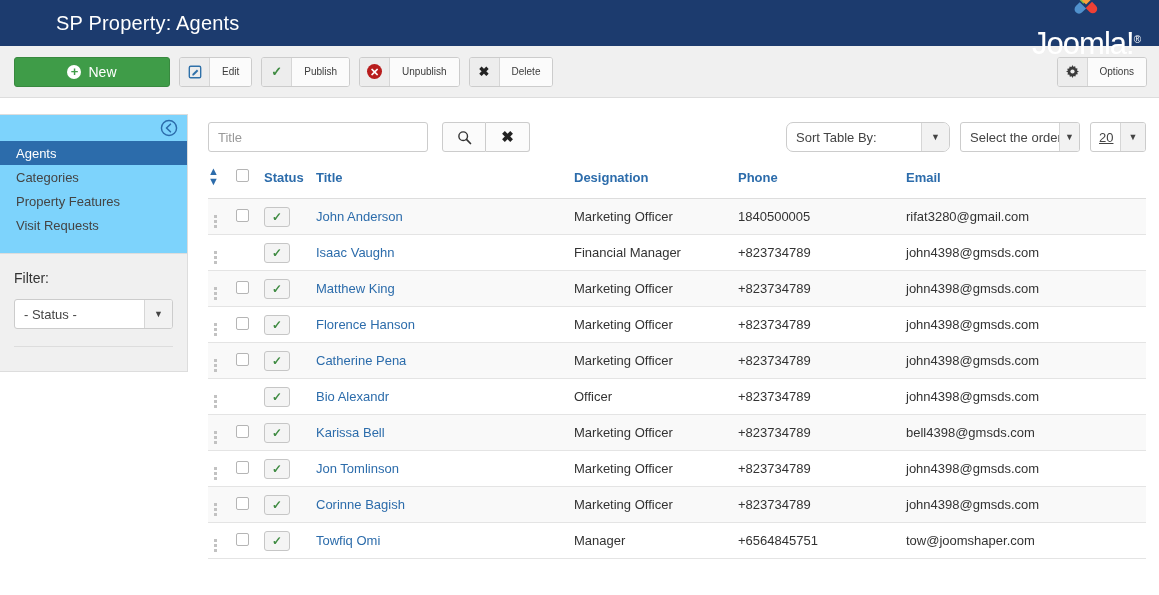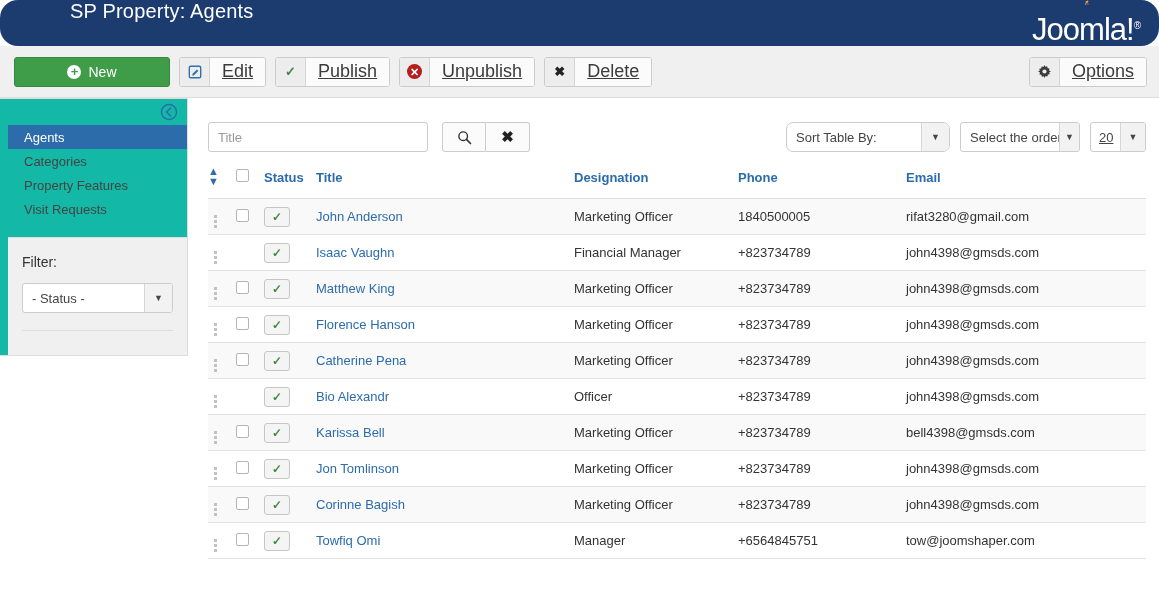--- a/index.html
+++ b/index.html
@@ -11,24 +11,24 @@
     font-family: "Liberation Sans", sans-serif;
     font-size: 13px;
     color: #333333;
   }
 
   
   #header {
     height: 46px;
     background: #1c3b6e;
     display: flex;
+    align-items: center;
     justify-content: space-between;
-    padding: 0 12px 0 70px;
+    padding: 0 12px 0 56px;
     position: relative;
-    border-radius: 18px;
   }
   #page-title {
     color: #ffffff;
     font-size: 20px;
     font-weight: normal;
     letter-spacing: .2px;
     white-space: nowrap;
   }
   #brand { display: flex; align-items: center; gap: 9px; padding-right: 6px; flex-direction: column; }
   #brand-mark { width: 38px; height: 34px; display: block; }
@@ -73,24 +73,23 @@
   .btn .ico {
     display: flex; align-items: center; justify-content: center;
     width: 30px;
     background: #ededed;
     border-right: 1px solid #d6d6d6;
     font-size: 13px;
   }
   .btn .lbl {
     display: flex; align-items: center;
     padding: 0 12px;
-    font-size: 18px;
+    font-size: 10px;
     color: #3b3b3b;
     background: #fbfbfb;
-    text-decoration: underline;
   }
 
   #btn-new {
     background: #3f9c48;
     border: 1px solid #38893f;
     border-radius: 3px;
     height: 30px;
     width: 156px;
     display: flex; align-items: center; justify-content: center;
     gap: 7px;
@@ -114,25 +113,25 @@
     display: flex; align-items: center; justify-content: center;
   }
 
   
   #body-wrap { display: flex; align-items: flex-start; background: #ffffff; }
 
   
   #sidebar {
     width: 188px;
     flex: 0 0 188px;
-    background: #14b8a6;
+    margin-top: 16px;
+    background: #7dd3fc;
     border: 1px solid #dddddd;
     border-left: none;
     align-self: flex-start;
-    padding-left: 8px;
   }
   #sidebar-collapse-row {
     height: 26px;
     display: flex; align-items: center; justify-content: flex-end;
     padding-right: 9px;
   }
   #collapse-icon { width: 18px; height: 18px; display: block; cursor: pointer; }
 
   .side-item {
     height: 24px;

